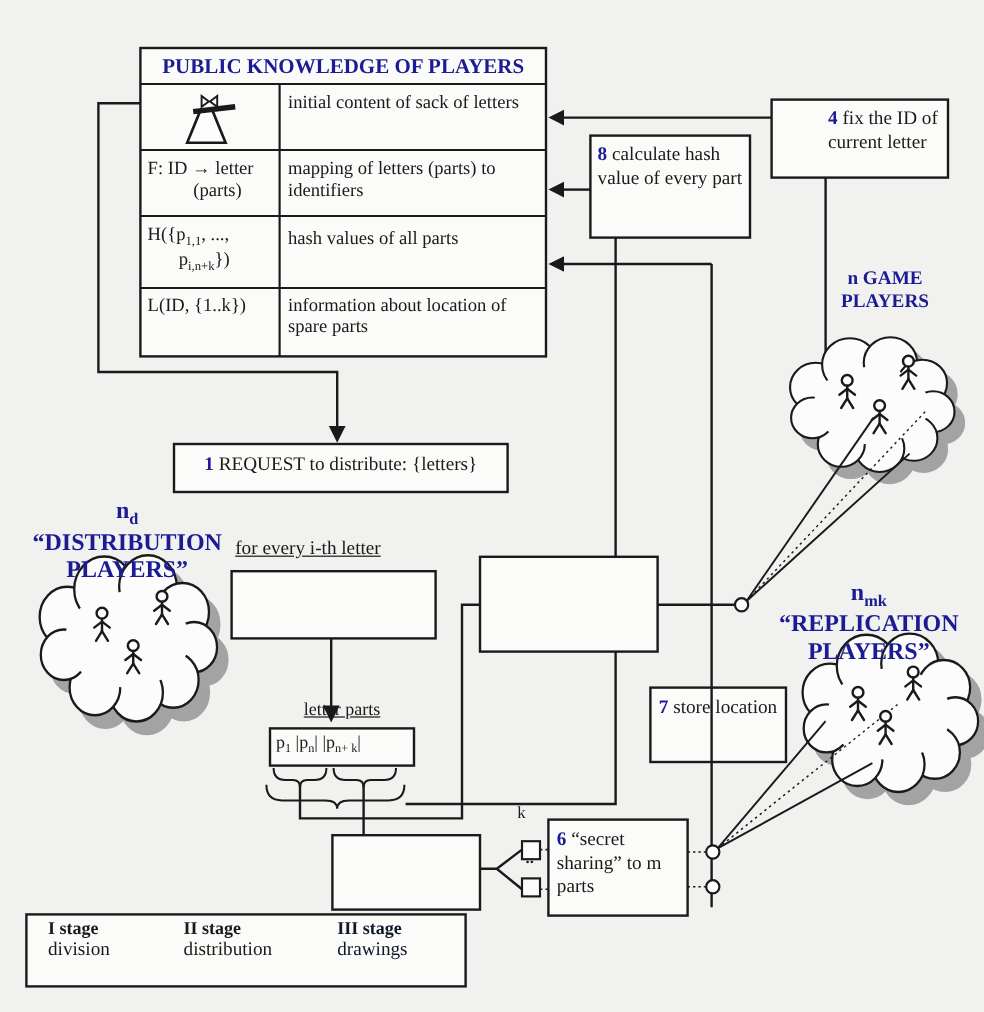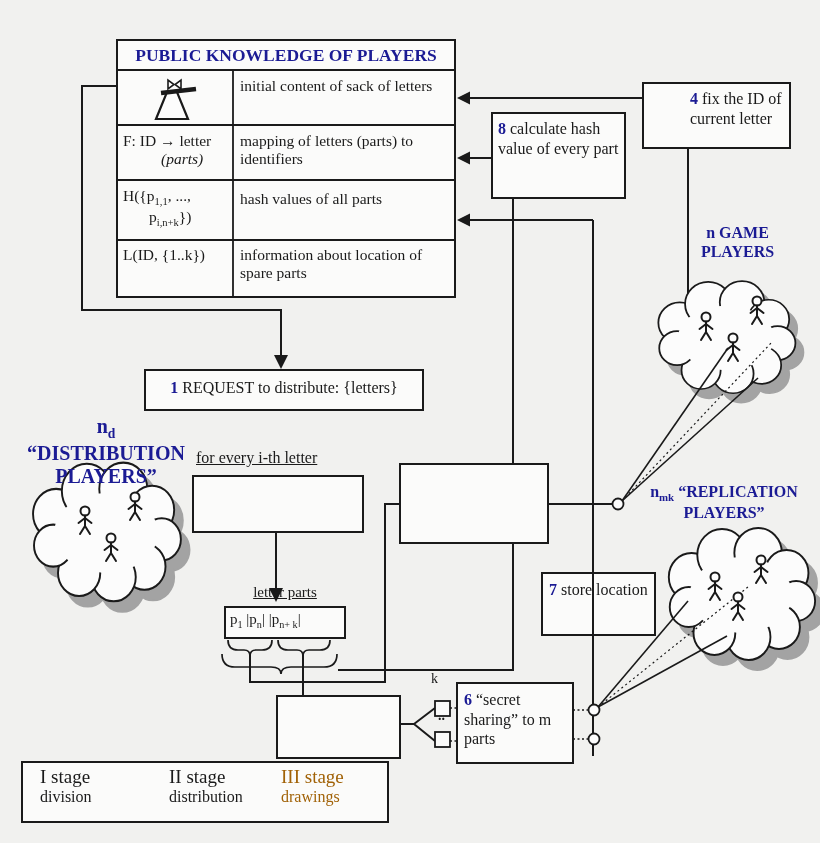--- a/index.html
+++ b/index.html
@@ -6,22 +6,22 @@
   body{width:820px;height:843px;background:#f1f1ef;}
   .stage{position:relative;width:820px;height:843px;overflow:hidden;
          font-family:"Liberation Serif","DejaVu Serif",serif;color:#1a1a1a;}
   svg.layer{position:absolute;left:0;top:0;}
   .t{position:absolute;font-size:15.5px;line-height:1.16;color:#1a1a1a;}
   .navy{color:#1b1b94;font-weight:bold;}
   .num{color:#1b1b94;font-weight:bold;padding-right:4px;}
   .boxtext{font-size:16px;line-height:1.22;}
   .center{text-align:center;}
   .underline{text-decoration:underline;}
-  .gray{color:#a16207;}
-  .legend-title{font-size:19px;font-weight:normal;}
+  .gray{color:#0f172a;}
+  .legend-title{font-size:15px;font-weight:bold;}
   .legend-caption{font-size:16px;}
   sub{font-size:0.68em;}
 </style>
 </head>
 <body>
 
 <div class="stage">
 
 <svg class="layer" width="820" height="843" viewBox="0 0 820 843">
   <defs>
@@ -155,21 +155,21 @@
     <polygon points="181,80 181,89 175,84.5" fill="#fdfdfd" stroke="#1a1a1a" stroke-width="1.6"></polygon>
   </g>
 </svg>
 
 <div class="t navy" style="left:121px;top:45px;width:330px;font-size:17.5px;text-align:center;">PUBLIC KNOWLEDGE OF PLAYERS</div>
 
 <div class="t" style="left:240px;top:77px;width:205px;">initial content of sack of letters</div>
 
 <div class="t" style="left:123px;top:132px;width:106px;">
   <div>F: ID → letter</div>
-  <div style="padding-left:38px;font-style:italic;">(parts)</div>
+  <div style="padding-left:38px;">(parts)</div>
 </div>
 <div class="t" style="left:240px;top:132px;width:210px;">mapping of letters (parts) to identifiers</div>
 
 <div class="t" style="left:123px;top:187px;width:106px;">
   <div>H({p<sub>1,1</sub>, ...,</div>
   <div style="padding-left:26px;">p<sub>i,n+k</sub>})</div>
 </div>
 <div class="t" style="left:240px;top:190px;width:210px;">hash values of all parts</div>
 
 <div class="t" style="left:123px;top:246px;width:110px;">L(ID, {1..k})</div>
@@ -209,30 +209,30 @@
 <div class="t navy center" style="left:675px;top:224px;width:125px;font-size:16px;">
   <div>n GAME</div>
   <div>PLAYERS</div>
 </div>
 
 <div class="t navy center" style="left:20px;top:415px;width:172px;font-size:20px;">
   <div>n<sub>d</sub> “DISTRIBUTION</div>
   <div>PLAYERS”</div>
 </div>
 
-<div class="t navy center" style="left:633px;top:483px;width:182px;font-size:16px;">
+<div class="t navy center" style="left:633px;top:483px;width:182px;font-size:20px;">
   <div>n<sub>mk</sub> “REPLICATION</div>
   <div>PLAYERS”</div>
 </div>
 
 <div class="t" style="left:40px;top:766px;width:110px;">
   <div class="legend-title">I stage</div>
   <div class="legend-caption">division</div>
 </div>
-<div class="t" style="left:169px;top:766px;width:120px;">
+<div class="t" style="left:153px;top:766px;width:120px;">
   <div class="legend-title">II stage</div>
   <div class="legend-caption">distribution</div>
 </div>
 <div class="t gray" style="left:281px;top:766px;width:100px;">
   <div class="legend-title">III stage</div>
   <div class="legend-caption">drawings</div>
 </div>
 
 </div>
 

